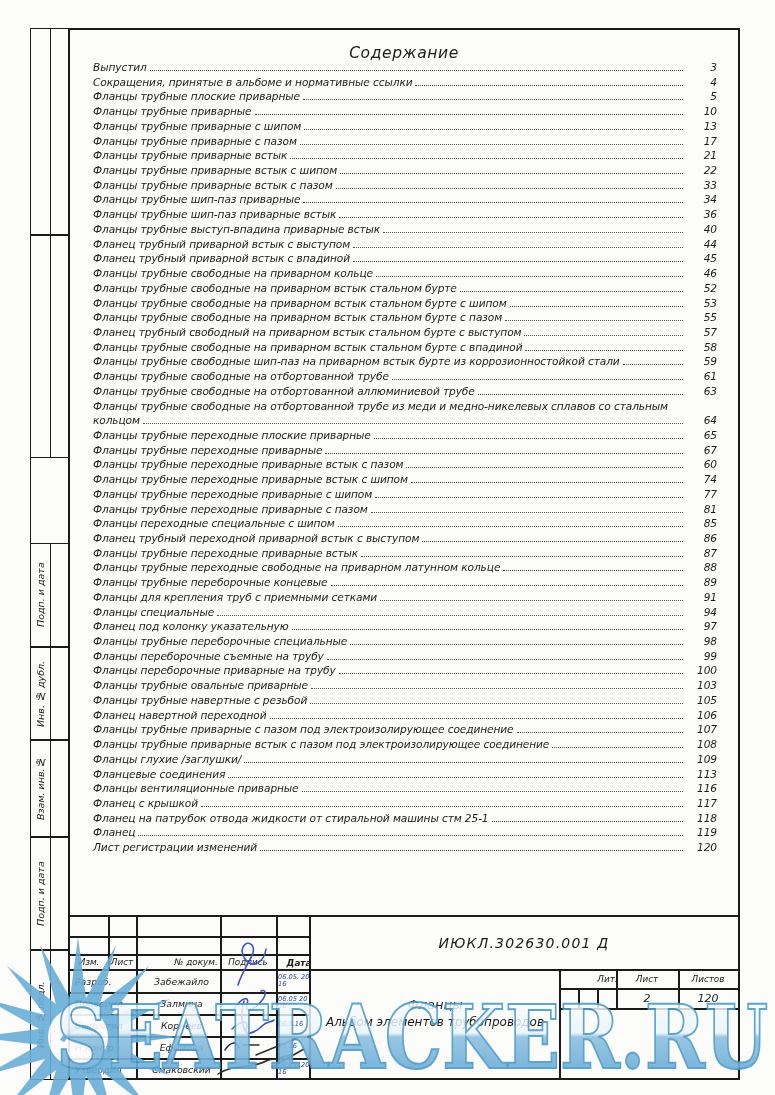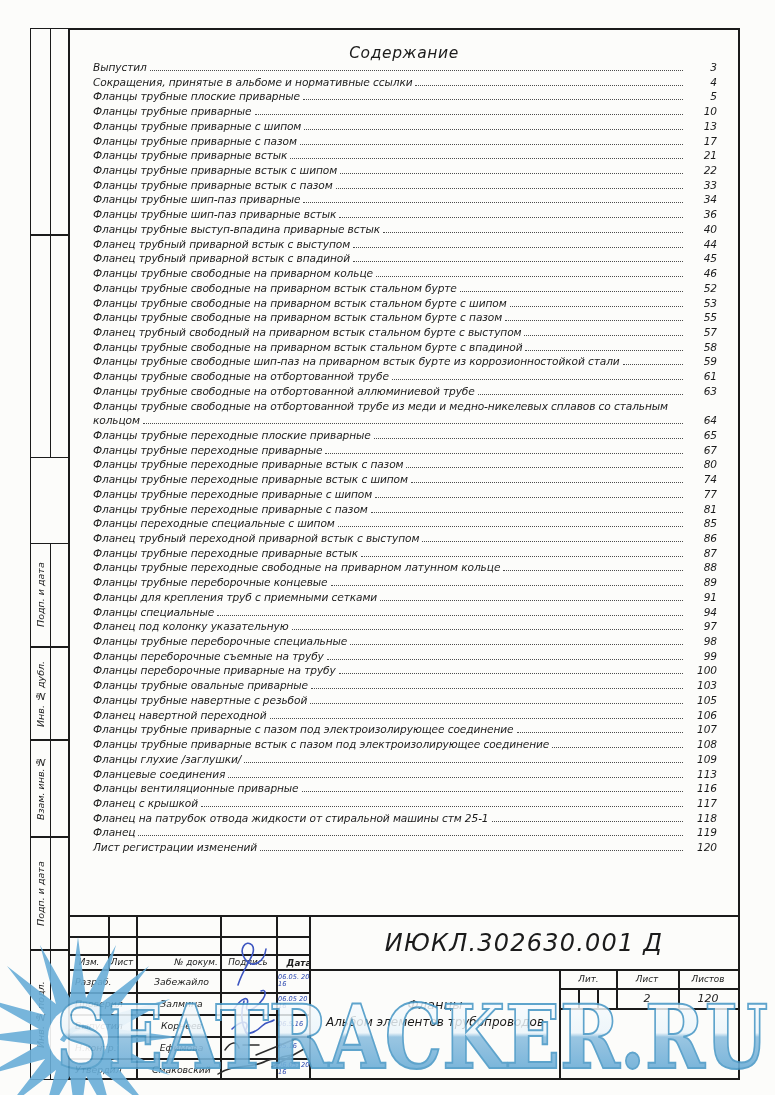--- a/index.html
+++ b/index.html
@@ -24,21 +24,21 @@
   .toc-leader{flex:1;border-bottom:1px dotted #4c4c4c;margin:0 6px 3px 3px;min-width:8px;}
   .toc-row.no-page .toc-leader{border-bottom:none;}
   .toc-page{width:28px;text-align:right;font-style:italic;}
   
   .tb{position:absolute;left:68px;top:915px;width:672px;height:165px;border:2px solid #1b1b1b;}
   .tb .vl,.tb .hl{position:absolute;background:#1b1b1b;}
   .tb .vl{width:1.5px;} .tb .hl{height:1.5px;}
   .tb-cell{position:absolute;display:flex;align-items:center;justify-content:center;
      font-style:italic;overflow:hidden;}
   .tb-head{font-size:8.8px;}
-  .tb-doc{font-size:24px;letter-spacing:1.2px;}
+  .tb-doc{font-size:14px;letter-spacing:1.2px;}
   .tb-title{flex-direction:column;justify-content:flex-start;padding-top:26px;line-height:1.35;}
   .tb-title .l1{font-size:13px;} .tb-title .l2{font-size:12px;}
   .tb-val{font-size:11px;}
   .tb-rows{position:absolute;left:0;top:53px;width:240px;height:110px;}
   .tb-row{display:grid;grid-template-columns:66px 84px 56px 34px;height:22px;align-items:center;}
   .tb-role,.tb-name{font-style:italic;font-size:9.3px;white-space:nowrap;overflow:hidden;}
   .tb-role{padding-left:5px;} .tb-name{padding-left:7px;text-align:center;}
   .tb-date{font-style:italic;font-size:6.6px;line-height:1.1;color:#2a47b0;padding-left:2px;word-break:break-all;}
   .sigs{position:absolute;left:68px;top:915px;pointer-events:none;}
   
@@ -213,21 +213,21 @@
         <span class="toc-page">65</span>
       </div>
       <div class="toc-row">
         <span class="toc-text">Фланцы трубные переходные приварные</span>
         <span class="toc-leader"></span>
         <span class="toc-page">67</span>
       </div>
       <div class="toc-row">
         <span class="toc-text">Фланцы трубные переходные приварные встык с пазом</span>
         <span class="toc-leader"></span>
-        <span class="toc-page">80</span>
+        <span class="toc-page">60</span>
       </div>
       <div class="toc-row">
         <span class="toc-text">Фланцы трубные переходные приварные встык с шипом</span>
         <span class="toc-leader"></span>
         <span class="toc-page">74</span>
       </div>
       <div class="toc-row">
         <span class="toc-text">Фланцы трубные переходные приварные с шипом</span>
         <span class="toc-leader"></span>
         <span class="toc-page">77</span>
@@ -417,21 +417,21 @@
           <span class="tb-sig"></span>
           <span class="tb-date">06.05. 2016</span>
         </div>
       </div>
 
     <div class="tb-cell tb-title" style="left:241px;top:53px;width:248px;height:128px;">
       <span class="l1">Фланцы</span>
       <span class="l2">Альбом элементов трубопроводов</span>
     </div>
 
-    <div class="tb-cell tb-head" style="left:491px;top:53px;width:55px;height:18px;">Лит.</div>
+    <div class="tb-cell tb-head" style="left:510px;top:53px;width:55px;height:18px;">Лит.</div>
     <div class="tb-cell tb-head" style="left:546px;top:53px;width:62px;height:18px;">Лист</div>
     <div class="tb-cell tb-head" style="left:608px;top:53px;width:60px;height:18px;">Листов</div>
     <div class="tb-cell tb-val" style="left:546px;top:71px;width:62px;height:20px;">2</div>
     <div class="tb-cell tb-val" style="left:608px;top:71px;width:60px;height:20px;">120</div>
   </div>
 
   <svg class="sigs" width="672" height="165">
     <g fill="none" stroke="#3c55c0" stroke-width="1.6" stroke-linecap="round">
       <path d="M170,70 C176,50 190,38 184,30 C178,24 170,34 177,44 C184,54 196,48 198,34"></path>
       <path d="M166,94 c8,-12 16,-14 13,-4 c-3,10 9,4 16,-6 c4,-6 2,-10 -2,-8"></path>

